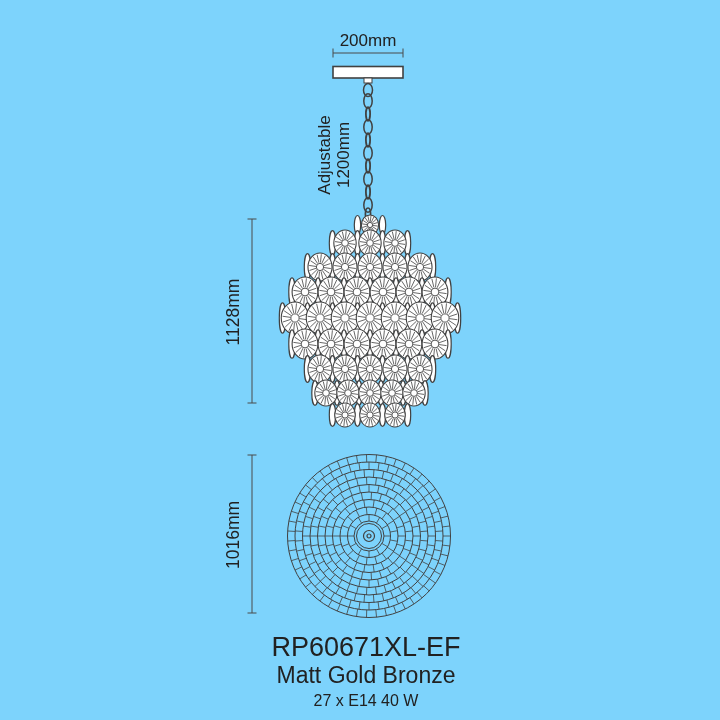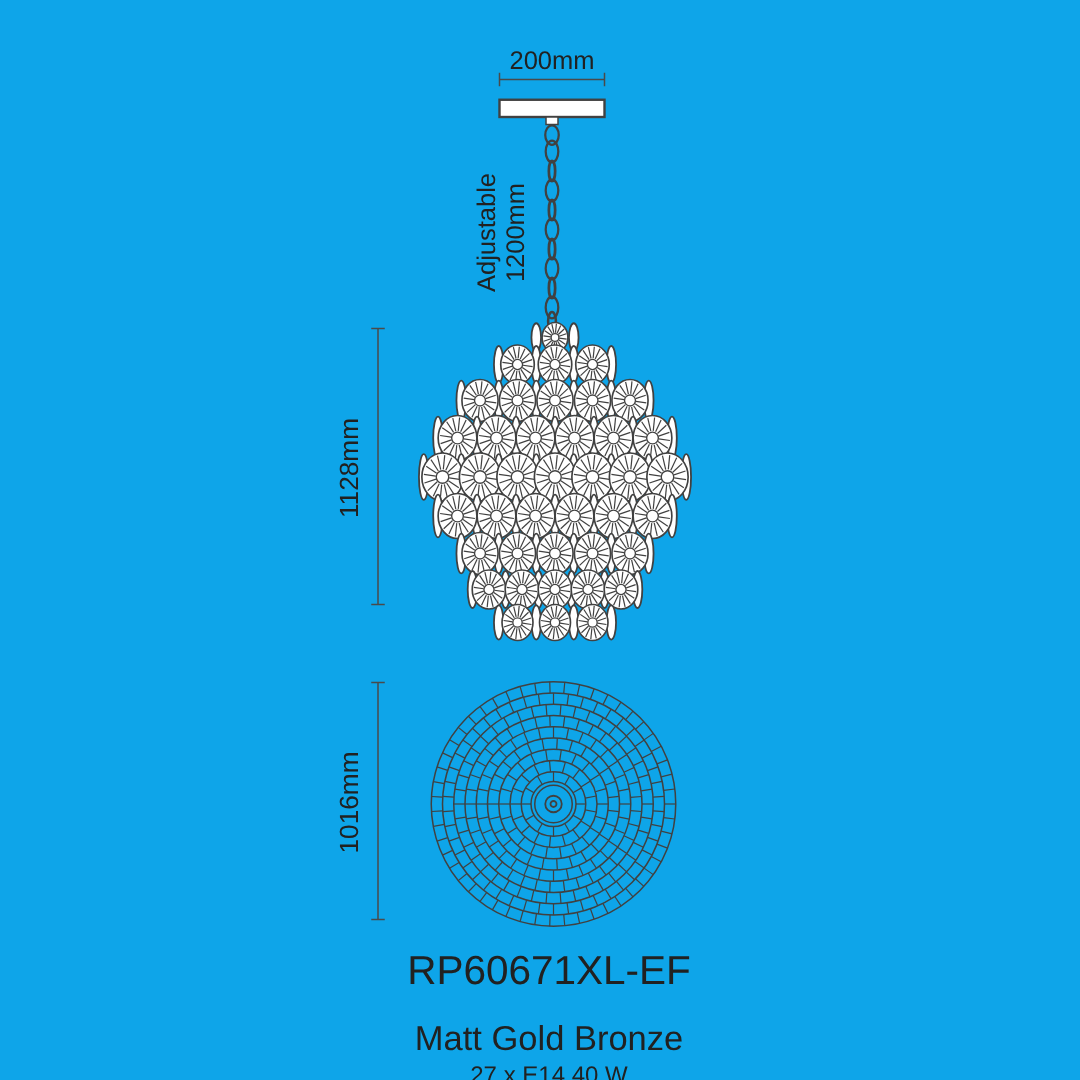--- a/index.html
+++ b/index.html
@@ -1,30 +1,30 @@
 <!DOCTYPE html>
 <html><head>
 <meta charset="utf-8">
 <style>
   html,body{margin:0;padding:0;background:#fff;}
   .stage{
-    position:relative;width:720px;height:720px;background:#0ea5e9;overflow:hidden;
+    position:relative;width:720px;height:720px;background:#7dd3fc;overflow:hidden;
     font-family:"Liberation Sans",sans-serif;color:#212121;
   }
   #art{position:absolute;left:0;top:0;}
   .lbl{position:absolute;white-space:nowrap;color:#212121;}
   #lbl-canopy{left:368px;top:41px;transform:translate(-50%,-50%);font-size:17px;}
   #lbl-adjustable{left:334px;top:155px;transform:translate(-50%,-50%) rotate(-90deg);
     font-size:17px;line-height:19px;text-align:center;}
   #lbl-adjustable span{display:block;}
   #lbl-height{left:233px;top:312px;transform:translate(-50%,-50%) rotate(-90deg);font-size:17.5px;}
   #lbl-diameter{left:233px;top:535px;transform:translate(-50%,-50%) rotate(-90deg);font-size:17.5px;}
   .product{position:absolute;left:12px;right:0;top:632px;text-align:center;}
   .product .sku{font-size:27px;line-height:30px;}
-  .product .finish{font-size:23px;line-height:26px;margin-top:17px;}
+  .product .finish{font-size:23px;line-height:26px;}
   .product .lamps{font-size:16px;line-height:26px;}
 </style>
 </head>
 <body>
 
 <div class="stage">
 
   <svg id="art" width="720" height="720" viewBox="0 0 720 720">
       <g>
         <line x1="333" y1="53" x2="403" y2="53" stroke="#4a4a4a" stroke-width="1"></line>

